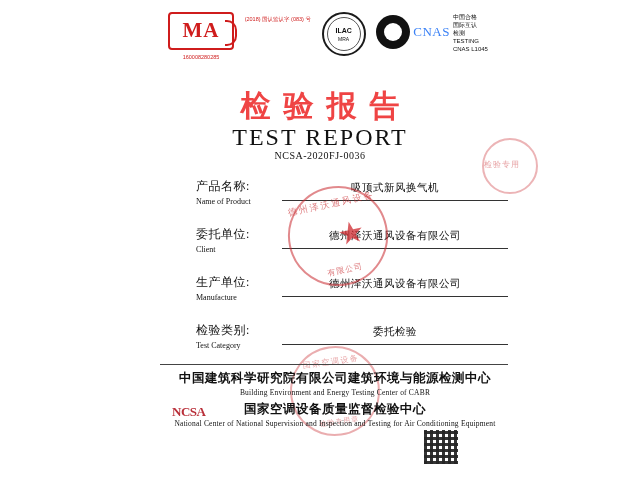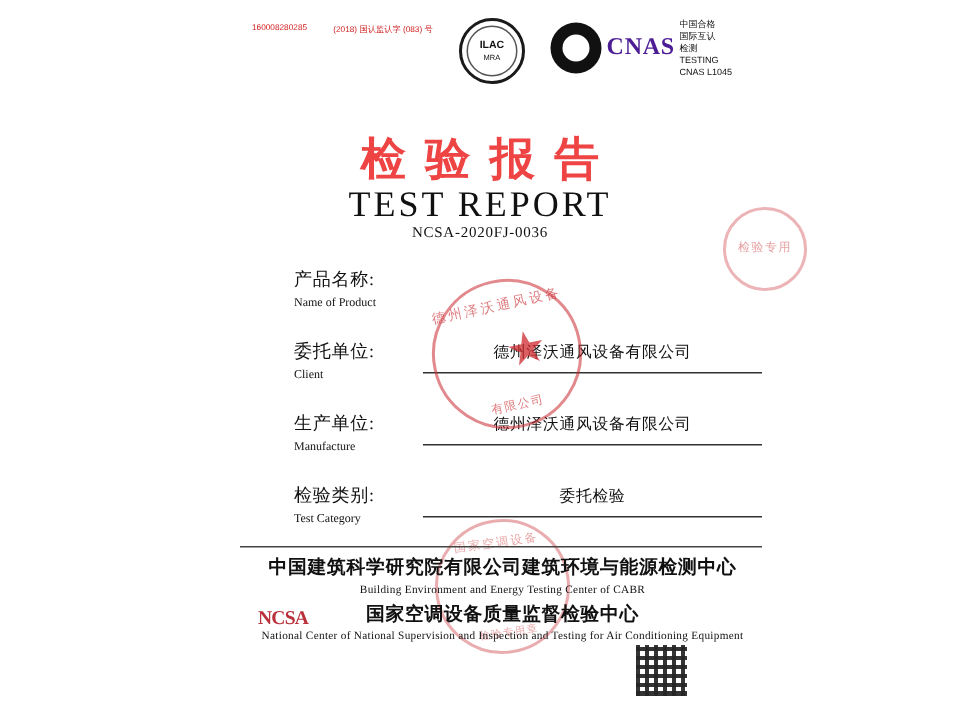--- a/index.html
+++ b/index.html
@@ -151,23 +151,23 @@
   .cnas-logo::before {
     content: "";
     position: absolute;
     left: 8px; top: 8px;
     width: 18px; height: 18px;
     border-radius: 50%;
     background: #ffffff;
   }
   .cnas-word {
     font-family: "Liberation Serif", serif;
-    font-size: 16px;
-    font-weight: bold;
-    color: #4c1d95;
+    font-size: 13px;
+    font-weight: normal;
+    color: #3b82f6;
     letter-spacing: 0.5px;
   }
   .cnas-right {
     text-align: left;
     font-size: 6px;
     line-height: 8px;
     color: #111111;
     font-family: "Liberation Sans", sans-serif;
     padding-top: 1px;
   }
@@ -369,21 +369,20 @@
     right: -16px;
     top: 138px;
     width: 52px;
     height: 52px;
     border-radius: 50%;
     border: 2px solid rgba(200, 40, 45, 0.35);
     color: rgba(200, 40, 45, 0.45);
     font-family: "Liberation Serif", serif;
     font-size: 8px;
     letter-spacing: 1px;
-    text-align: center;
     line-height: 50px;
     overflow: hidden;
   }
   .stamp-edge-wrap {
     position: absolute;
     right: 118px;
     top: 0;
     width: 60px;
     height: 480px;
   }
@@ -402,20 +401,21 @@
   }
 </style>
 </head>
 <body>
 
 <div id="page">
 
   <div class="cert-band">
 
     <div class="cert-item">
+      <div class="ma-box cert-mark">MA</div>
       <div class="cert-caption">160008280285</div>
     </div>
 
     <div class="cert-item">
       <div class="cert-caption">(2018) 国认监认字 (083) 号</div>
     </div>
 
     <div class="cert-item">
       <div class="ilac-circle cert-mark">
         <div class="ilac-inner"></div>
@@ -443,20 +443,21 @@
   <div class="title-en">TEST REPORT</div>
   <div class="report-no">NCSA-2020FJ-0036</div>
 
   <div class="fields">
 
     <div class="field-row">
       <div class="field-label">
         <span class="cn">产品名称:</span>
         <span class="en">Name of Product</span>
       </div>
+      <div class="field-value">吸顶式新风换气机</div>
     </div>
 
     <div class="field-row">
       <div class="field-label">
         <span class="cn">委托单位:</span>
         <span class="en">Client</span>
       </div>
       <div class="field-value">德州泽沃通风设备有限公司</div>
     </div>
 

